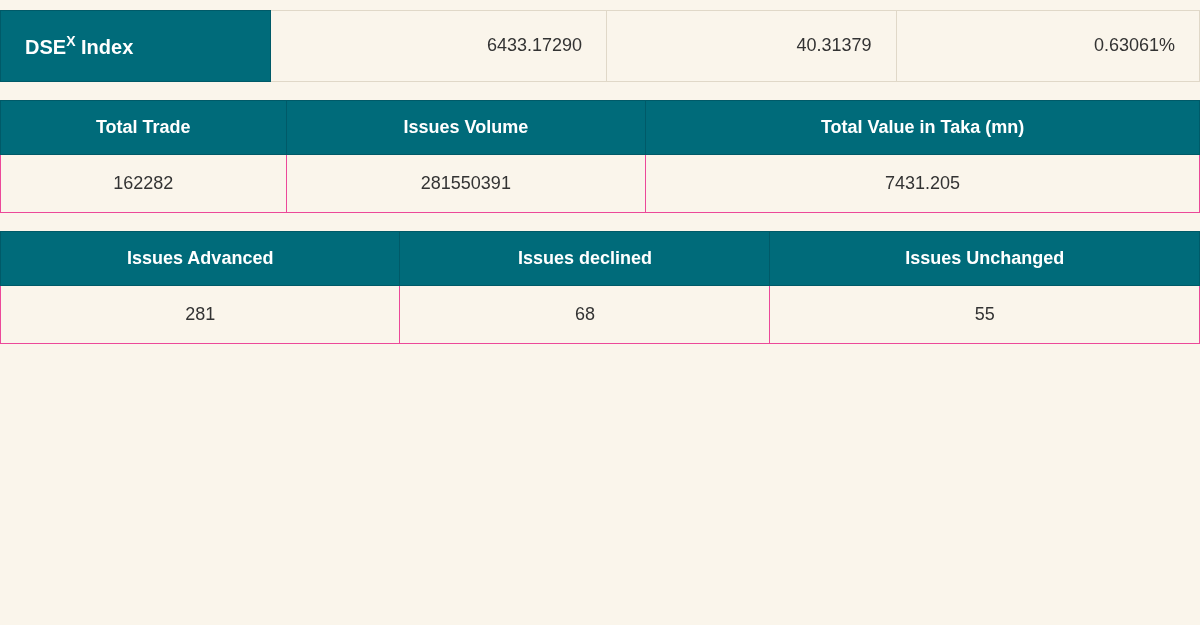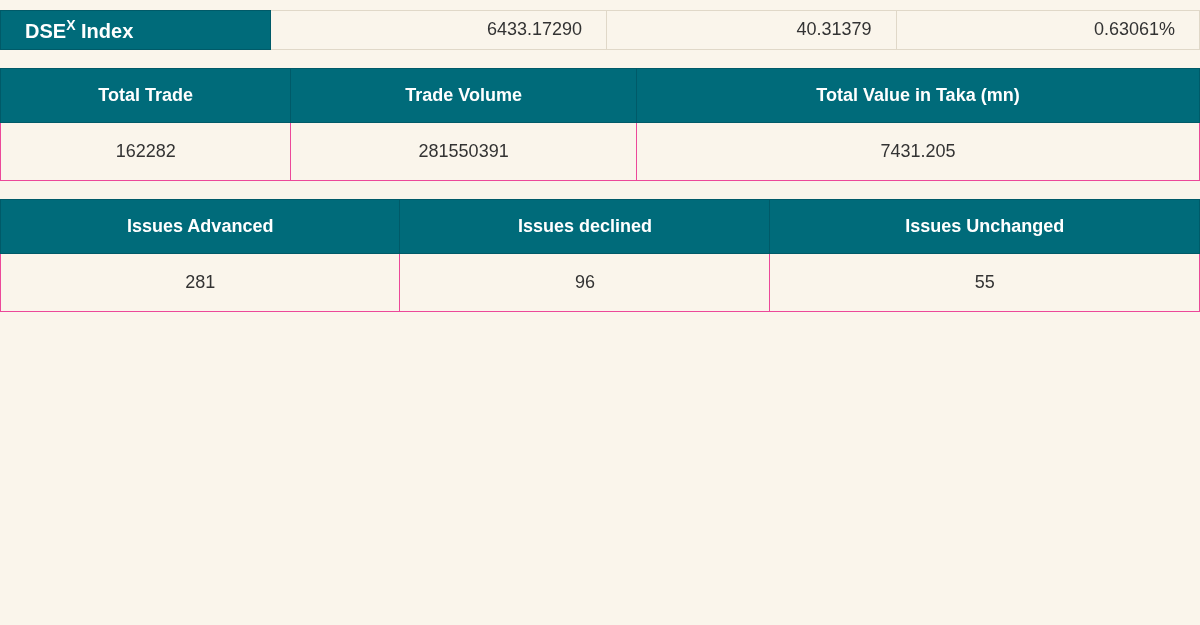--- a/index.html
+++ b/index.html
@@ -24,21 +24,21 @@
     }
 
     
     .index-table {
       width: 100%;
       border-collapse: collapse;
       margin-bottom: 18px;
     }
 
     .index-table td {
-      padding: 6px 24px;
+      padding: 22px 24px;
       font-size: 18px;
       color: #333;
       border: 1px solid #e0d8c8;
       margin-top: 19px;
     }
 
     .index-table .label-cell {
       background-color: #006b7a;
       color: white;
       font-weight: bold;
@@ -100,21 +100,21 @@
       <td class="value-cell">0.63061%</td>
     </tr>
   </tbody>
     </table>
 
   <div class="summary-section">
     <table class="summary-table">
       <tbody>
           <tr class="header-row">
         <td>Total Trade</td>
-        <td>Trade Volume</td>
+        <td>Issues Volume</td>
         <td>Total Value in Taka (mn)</td>
       </tr>
       <tr class="data-row">
         <td>162282</td>
         <td>281550391</td>
         <td>7431.205</td>
       </tr>
     </tbody>
       </table>
   </div>
@@ -122,20 +122,20 @@
   <div class="summary-section">
     <table class="summary-table">
       <tbody>
           <tr class="header-row">
         <td>Issues Advanced</td>
         <td>Issues declined</td>
         <td>Issues Unchanged</td>
       </tr>
       <tr class="data-row">
         <td>281</td>
-        <td>96</td>
+        <td>68</td>
         <td>55</td>
       </tr>
     </tbody>
       </table>
   </div>
 
 </div>
 
 </body></html>

